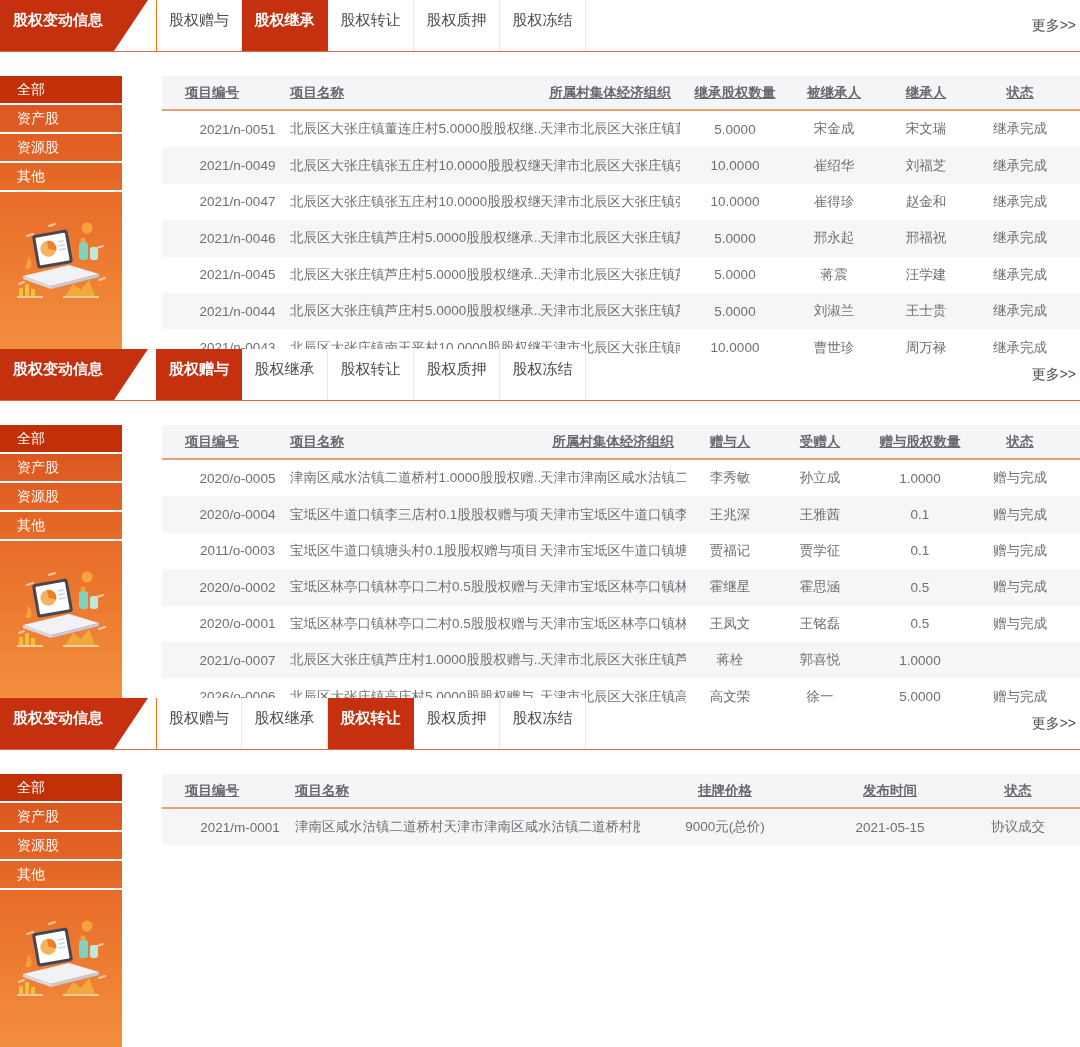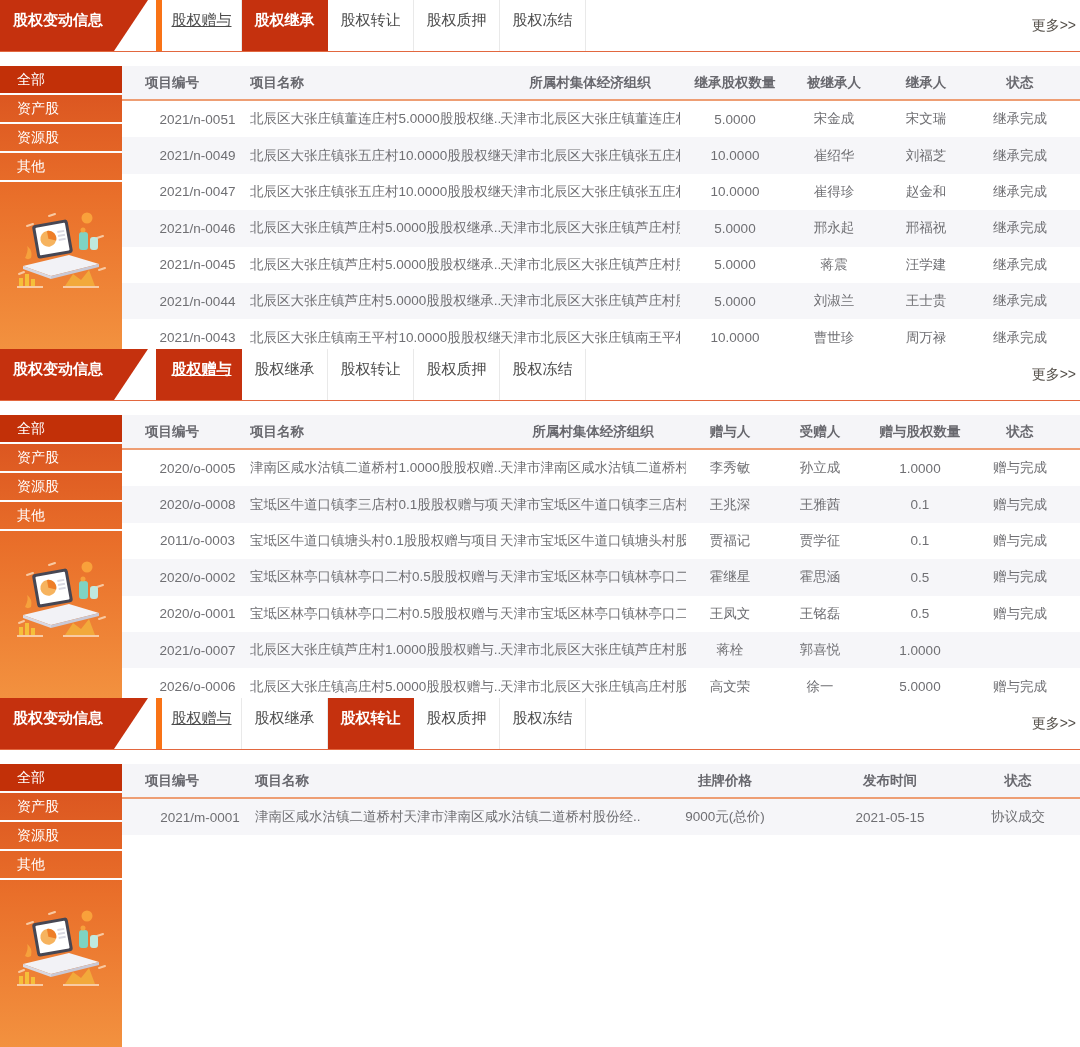--- a/index.html
+++ b/index.html
@@ -18,26 +18,26 @@
     clip-path:polygon(0 0,100% 0,calc(100% - 34px) 100%,0 100%);
     font-size:15px; font-weight:bold; line-height:39px; padding-left:13px;
     white-space:nowrap;
   }
   .tabs { display:flex; margin-left:8px; }
   .tab {
     min-width:86px; box-sizing:border-box; padding:0 4px;
     text-align:center; line-height:39px; font-size:15px; color:#4b4b4b;
     border-right:1px solid #e9e9e9; cursor:pointer; white-space:nowrap; background:#fff;
   }
-  .tab:first-child { border-left:6px solid #f97316;text-decoration:underline; }
+  .tab:first-child { border-left:1px solid #f97316; }
   .tab.active { background:#c5310e; color:#fff; border-color:#c5310e; font-weight:bold; }
   .more { margin-left:auto; align-self:center; padding-right:4px; font-size:14px; color:#544f49; text-decoration:none; cursor:pointer; white-space:nowrap; }
 
   
-  .pbody { display:flex; margin-top:14px; height:290px; }
+  .pbody { display:flex; margin-top:24px; height:290px;gap:40px; }
 
   .sidebar {
     flex:0 0 122px; box-sizing:border-box;
     background:linear-gradient(180deg,#d8501e 0%,#e96f2a 45%,#f39340 100%);
     overflow:hidden;
   }
   .side-items { margin:0; padding:0; list-style:none; }
   .side-item {
     height:27px; line-height:27px; padding-left:17px;
     font-size:14px; color:#ffffff; border-bottom:2px solid #fdfdfd; cursor:pointer;
@@ -48,21 +48,21 @@
 
   
   .table { flex:1; display:flex; flex-direction:column; overflow:hidden; background:#fff; }
   .grid { display:grid; align-items:center; padding-left:23px; padding-right:14px; box-sizing:border-box; }
   .s0 .grid { grid-template-columns:105px 250px 1fr 110px 88px 96px 92px; }
   .s1 .grid { grid-template-columns:105px 250px 1fr 88px 92px 108px 92px; }
   .s2 .grid { grid-template-columns:110px 1fr 170px 160px 96px; }
   .thead { height:35px; background:#f5f5f8; border-bottom:2px solid #ee9e74; box-sizing:border-box; }
   .th {
     font-size:13.5px; font-weight:bold; color:#68686e; text-align:center;
-    white-space:nowrap; overflow:hidden;
+    white-space:nowrap; overflow:hidden;text-decoration:underline;
   }
   .th.c0, .th.c1 { text-align:left; }
   .rows { flex:1; overflow:hidden; }
   .row { height:36.4px; box-sizing:border-box; cursor:pointer; }
   .row:nth-child(even) { background:#f6f6f9; }
   .s2 .row:nth-child(odd) { background:#f6f6f9; }
   .td {
     font-size:13.5px; color:#6f6f73; text-align:center;
     white-space:nowrap; overflow:hidden; text-overflow:clip;
   }
@@ -279,21 +279,21 @@
           <div class="row grid">
             <div class="td c0">2020/o-0005</div>
             <div class="td c1">津南区咸水沽镇二道桥村1.0000股股权赠...</div>
             <div class="td c2">天津市津南区咸水沽镇二道桥村股...</div>
             <div class="td c3">李秀敏</div>
             <div class="td c4">孙立成</div>
             <div class="td c5">1.0000</div>
             <div class="td c6">赠与完成</div>
           </div>
           <div class="row grid">
-            <div class="td c0">2020/o-0008</div>
+            <div class="td c0">2020/o-0004</div>
             <div class="td c1">宝坻区牛道口镇李三店村0.1股股权赠与项目</div>
             <div class="td c2">天津市宝坻区牛道口镇李三店村股...</div>
             <div class="td c3">王兆深</div>
             <div class="td c4">王雅茜</div>
             <div class="td c5">0.1</div>
             <div class="td c6">赠与完成</div>
           </div>
           <div class="row grid">
             <div class="td c0">2011/o-0003</div>
             <div class="td c1">宝坻区牛道口镇塘头村0.1股股权赠与项目</div>

